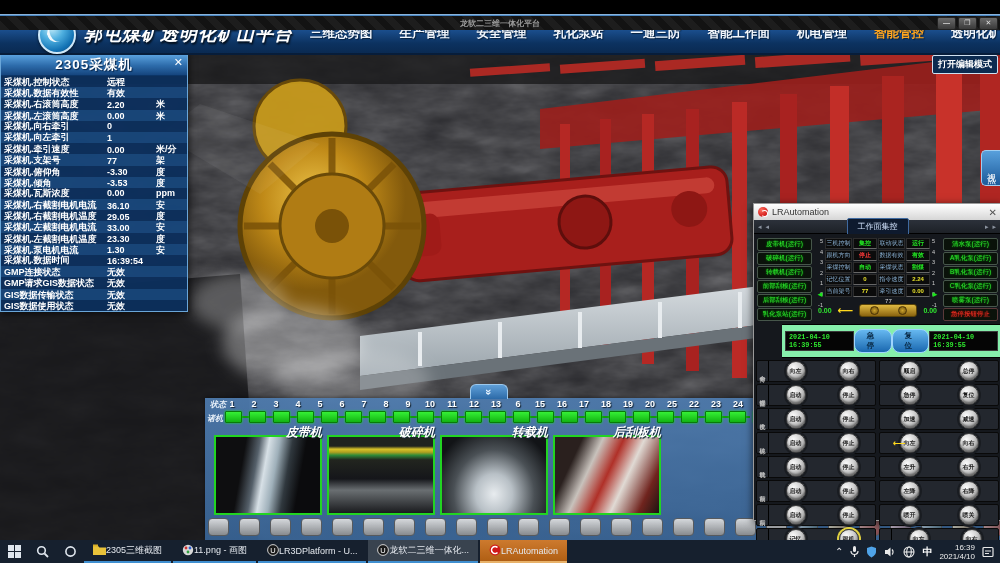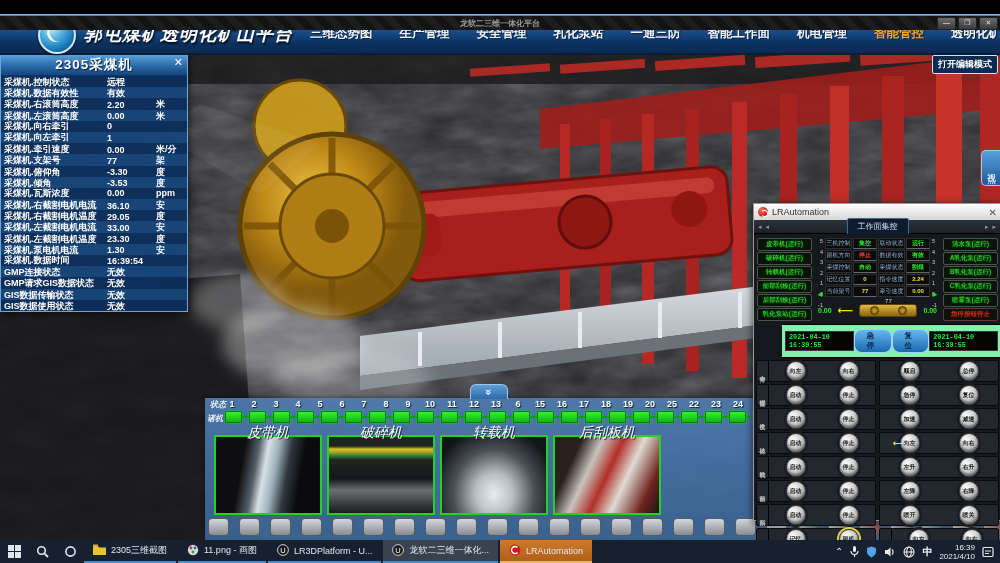--- a/index.html
+++ b/index.html
@@ -61,21 +61,21 @@
   .strip-status{position:absolute;left:5px;top:1px;font-size:8px;font-style:italic;color:#eaf2fa;font-weight:bold;}
   .strip-machines{position:absolute;left:2px;top:15px;font-size:8px;font-style:italic;color:#eaf2fa;font-weight:bold;}
   .support-numbers{position:absolute;left:16px;top:1px;width:779px;height:11px;display:flex;}
   .snum{width:22px;text-align:center;font-size:9px;font-weight:bold;color:#fff;text-shadow:1px 1px 1px #123;}
   .support-squares{position:absolute;left:16px;top:13px;width:779px;height:12px;display:flex;align-items:center;}
   .support-squares::before{content:"";position:absolute;left:4px;right:250px;top:5px;height:2px;background:#109a10;}
   .ssq{width:15px;height:10px;margin:0 3.5px;background:linear-gradient(#35f035,#12b412);border:1px solid #0a7a0a;
     border-radius:1px;position:relative;box-shadow:0 0 2px #0f0;}
   .camera-strip{position:absolute;left:9px;top:26px;display:flex;gap:5px;}
   .cam{width:108px;}
-  .cam-label{text-align:center;font-size:14px;font-style:italic;font-weight:normal;color:#fff;text-shadow:1px 1px 1px #123;height:11px;}
+  .cam-label{text-align:right;font-size:12px;font-style:italic;font-weight:bold;color:#fff;text-shadow:1px 1px 1px #123;height:11px;}
   .cam-thumb{width:104px;height:76px;border:2px solid #22d422;background:#111;}
   .t1{background:linear-gradient(100deg,#0e0e10 26%,#55606a 38%,#d7e0e6 46%,#9fb0ba 55%,#30383e 66%,#0b0b0d 78%);}
   .t2{background:linear-gradient(#20241f 0%,#20241f 12%,#d8c428 16%,#b0a020 20%,#2f8a38 24%,#22251f 30%,#15161a 55%,#6a6f72 70%,#1a1b1e 100%);}
   .t3{background:radial-gradient(ellipse at 50% 75%,#e8ecef 0%,#b8c0c6 25%,#4a5055 55%,#121417 85%),linear-gradient(#0c0d0f,#2a2d31);}
   .t4{background:linear-gradient(95deg,#141518 0 38%,#3a3d42 45%,#b8352a 55%,#d8d2cc 68%,#a8362c 80%,#55201c 100%);}
   .t5{background:linear-gradient(115deg,#2a201e 0 20%,#c8c2bc 35%,#b03028 50%,#e0dad4 65%,#70241e 85%,#1c1412 100%);}
   .dock-row{position:absolute;left:3px;top:120px;display:flex;gap:10px;}
   .dock-sq{width:19px;height:16px;border-radius:4px;background:linear-gradient(#e2e2e2,#8f8f8f);
     border:1px solid #5a5a5a;opacity:.92;}
   .dc1{background:linear-gradient(120deg,#caa,#844);} .dc2{background:linear-gradient(120deg,#dcd,#656);}
@@ -133,21 +133,21 @@
     border:1px solid #3f3f3f;box-shadow:0 0 0 2px #191c21,inset 0 -2px 2px rgba(0,0,0,.35);
     color:#1a1a1a;font-size:6px;font-weight:bold;display:flex;align-items:center;justify-content:center;}
   .rbtn.hl{box-shadow:0 0 0 2px #e0d040,inset 0 -2px 2px rgba(0,0,0,.35);}
   .csec{display:flex;background:#23272e;border:1px solid #090909;border-radius:2px;flex:2.3;}
   .csec .inner{flex:1;display:flex;flex-direction:column;justify-content:space-around;}
   .arrow-left{position:absolute;left:13px;color:#ffd91e;font-size:9px;font-weight:bold;}
   
   .taskbar{position:absolute;left:0;top:540px;width:1000px;height:23px;background:#16202e;z-index:50;
     display:flex;align-items:stretch;}
   .tb-icon{width:28px;display:flex;align-items:center;justify-content:center;}
-  .task{display:flex;align-items:center;gap:5px;padding:0 9px;font-size:9px;color:#e4e8ee;
+  .task{display:flex;align-items:center;padding:0 9px;font-size:9px;color:#e4e8ee;
     border-bottom:2px solid #3f8fd0;margin-right:2px;max-width:118px;white-space:nowrap;}
   .task.active{background:#39434f;}
   .task.alert{background:linear-gradient(#cd7a2e,#b05f14);border-bottom-color:#e8b26a;}
   .tray{margin-left:auto;display:flex;align-items:center;gap:7px;padding-right:6px;}
   .tray .ticon{display:flex;align-items:center;justify-content:center;color:#e8e8e8;font-size:10px;}
   .clock{text-align:right;color:#eee;font-size:8px;line-height:9px;}
   .ime{color:#fff;font-size:10px;font-weight:bold;}
   svg text{font-family:"Liberation Sans",sans-serif;}
 </style>
 </head>

